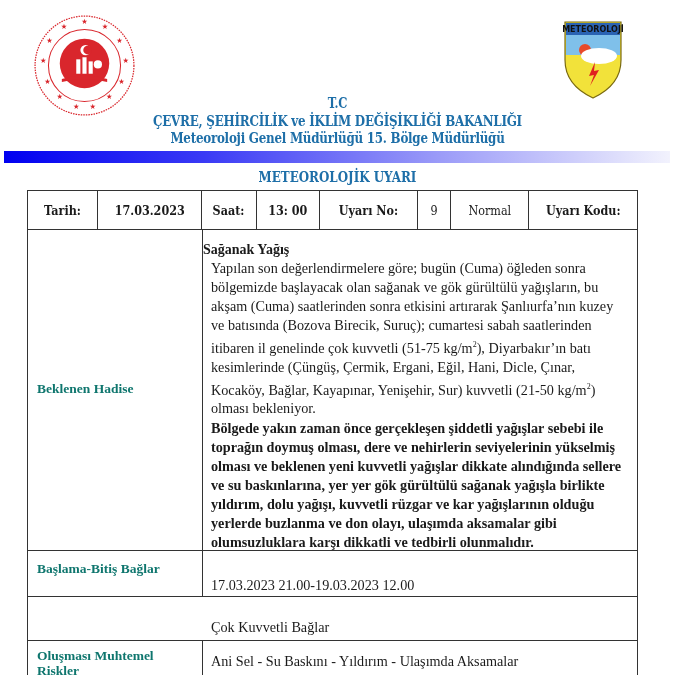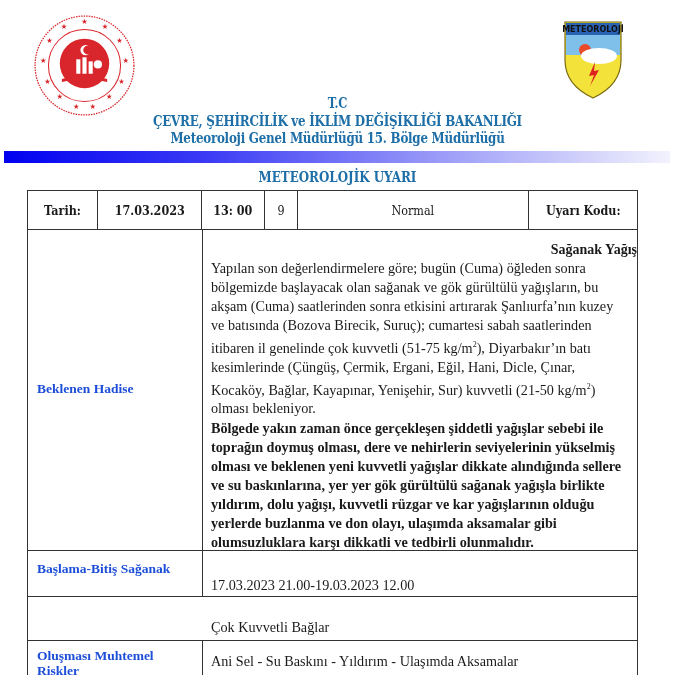--- a/index.html
+++ b/index.html
@@ -30,29 +30,29 @@
   .hdr-cell:last-child { border-right: none; }
   .hdr-cell span { display: inline-block; transform: scaleX(0.86); }
   .b { font-weight: bold; }
 
   .body-table { position: absolute; left: 27px; top: 229px; width: 611px; height: 460px;
                 border-left: 1.5px solid #333; border-right: 1.5px solid #333; }
   .row { position: absolute; left: 0; width: 100%; border-bottom: 1.3px solid #333; }
   .row .label { position: absolute; left: 0; top: 0; width: 175px; height: 100%;
                 border-right: 1.3px solid #333; }
   .row .label span { position: absolute; left: 9px; font-family: "Liberation Serif", serif;
-                     font-weight: bold; font-size: 13.5px; color: #1d4ed8; line-height: 15px; }
+                     font-weight: bold; font-size: 13.5px; color: #0f766e; line-height: 15px; }
   .row .content { position: absolute; left: 175px; top: 0; right: 0; height: 100%; }
 
   .r1 { top: 0; height: 322px; }
   .r2 { top: 322px; height: 46px; }
   .r3 { top: 368px; height: 44px; }
   .r4 { top: 412px; height: 60px; border-bottom: none; }
 
-  .event-title { position: absolute; left: 0; right: 0; top: 13px; text-align: right;
+  .event-title { position: absolute; left: 0; right: 0; top: 13px; text-align: left;
                  font-weight: bold; font-size: 14px; }
   .para { position: absolute; left: 8px; right: 8px; font-size: 14.2px; line-height: 19px; }
   .p1 { top: 30px; }
   .p2 { top: 190px; font-weight: bold; }
   .val { position: absolute; left: 8px; font-size: 14.2px; text-align: center; }
   sup { font-size: 8px; }
 </style>
 </head>
 <body>
 
@@ -102,22 +102,28 @@
 
 <div class="warn-title">METEOROLOJİK UYARI</div>
 
 <div class="hdr-table">
   <div class="hdr-cell b" style="width:70px">
       <span>Tarih:</span>
     </div>
   <div class="hdr-cell b" style="width:104px">
       <span>17.03.2023</span>
     </div>
+  <div class="hdr-cell b" style="width:55px">
+      <span>Saat:</span>
+    </div>
   <div class="hdr-cell b" style="width:63px">
       <span>13: 00</span>
+    </div>
+  <div class="hdr-cell b" style="width:98px">
+      <span>Uyarı No:</span>
     </div>
   <div class="hdr-cell" style="width:33px">
       <span>9</span>
     </div>
   <div class="hdr-cell" style="flex:1">
       <span>Normal</span>
     </div>
   <div class="hdr-cell b" style="width:108px">
       <span>Uyarı Kodu:</span>
     </div>
@@ -129,21 +135,21 @@
         <span style="top:152px">Beklenen Hadise</span>
       </div>
     <div class="content">
       <div class="event-title">Sağanak Yağış</div>
       <div class="para p1"><span>Yapılan son değerlendirmelere göre; bugün (Cuma) öğleden sonra bölgemizde başlayacak olan sağanak ve gök gürültülü yağışların, bu akşam (Cuma) saatlerinden sonra etkisini artırarak Şanlıurfa’nın kuzey ve batısında (Bozova Birecik, Suruç); cumartesi sabah saatlerinden itibaren il genelinde çok kuvvetli (51-75 kg/m</span><sup>2</sup><span>), Diyarbakır’ın batı kesimlerinde (Çüngüş, Çermik, Ergani, Eğil, Hani, Dicle, Çınar, Kocaköy, Bağlar, Kayapınar, Yenişehir, Sur) kuvvetli (21-50 kg/m</span><sup>2</sup><span>) olması bekleniyor.</span></div>
       <div class="para p2">Bölgede yakın zaman önce gerçekleşen şiddetli yağışlar sebebi ile toprağın doymuş olması, dere ve nehirlerin seviyelerinin yükselmiş olması ve beklenen yeni kuvvetli yağışlar dikkate alındığında sellere ve su baskınlarına, yer yer gök gürültülü sağanak yağışla birlikte yıldırım, dolu yağışı, kuvvetli rüzgar ve kar yağışlarının olduğu yerlerde buzlanma ve don olayı, ulaşımda aksamalar gibi olumsuzluklara karşı dikkatli ve tedbirli olunmalıdır.</div>
     </div>
   </div>
   <div class="row r2">
     <div class="label">
-        <span style="top:10px">Başlama-Bitiş Sağanak</span>
+        <span style="top:10px">Başlama-Bitiş Bağlar</span>
       </div>
     <div class="content">
         <div class="val" style="top:26px">17.03.2023 21.00-19.03.2023 12.00</div>
       </div>
   </div>
   <div class="row r3">
     <div class="content">
         <div class="val" style="top:22px">Çok Kuvvetli Bağlar</div>
       </div>
   </div>

